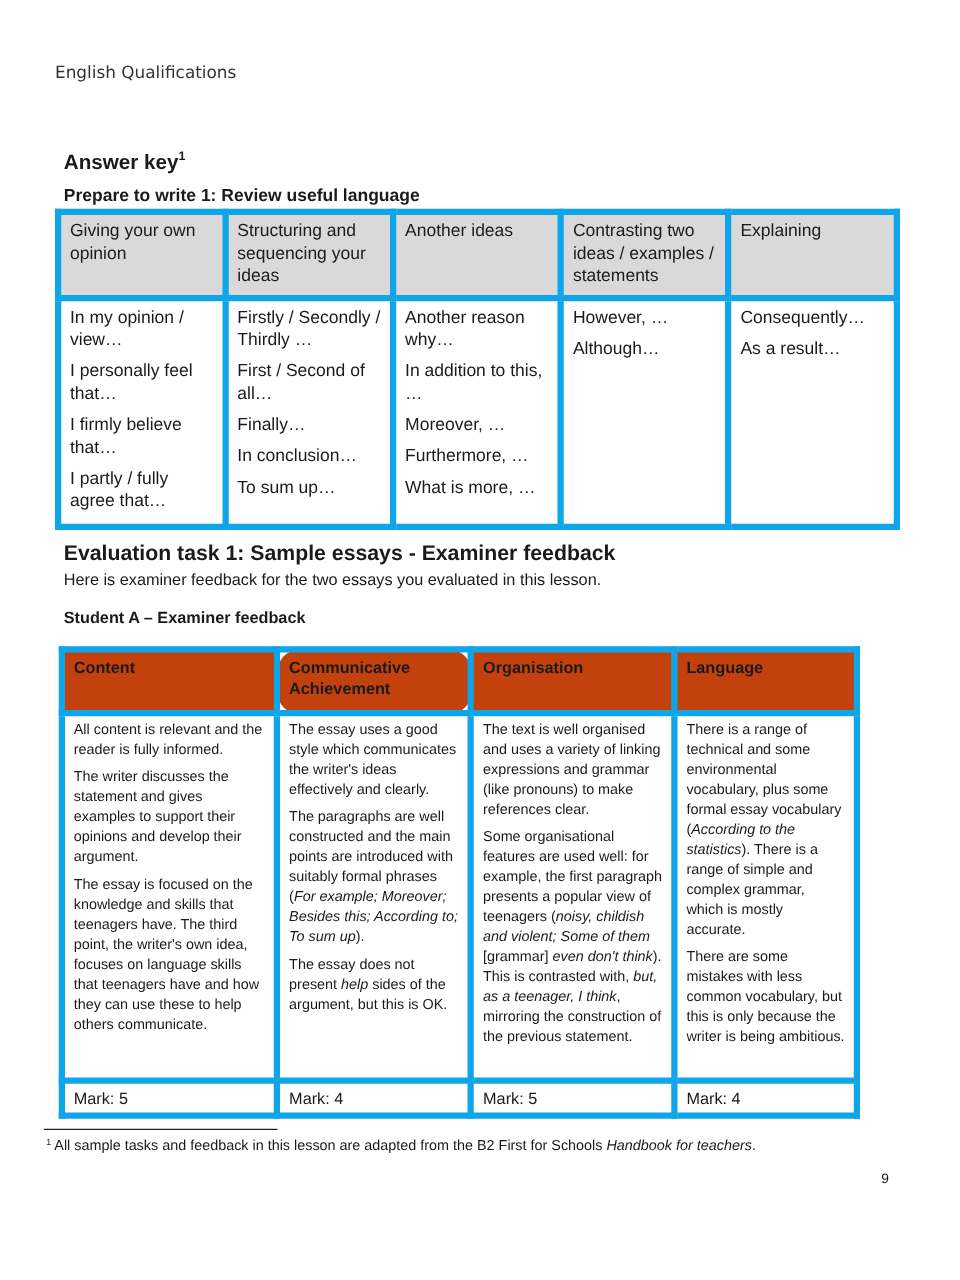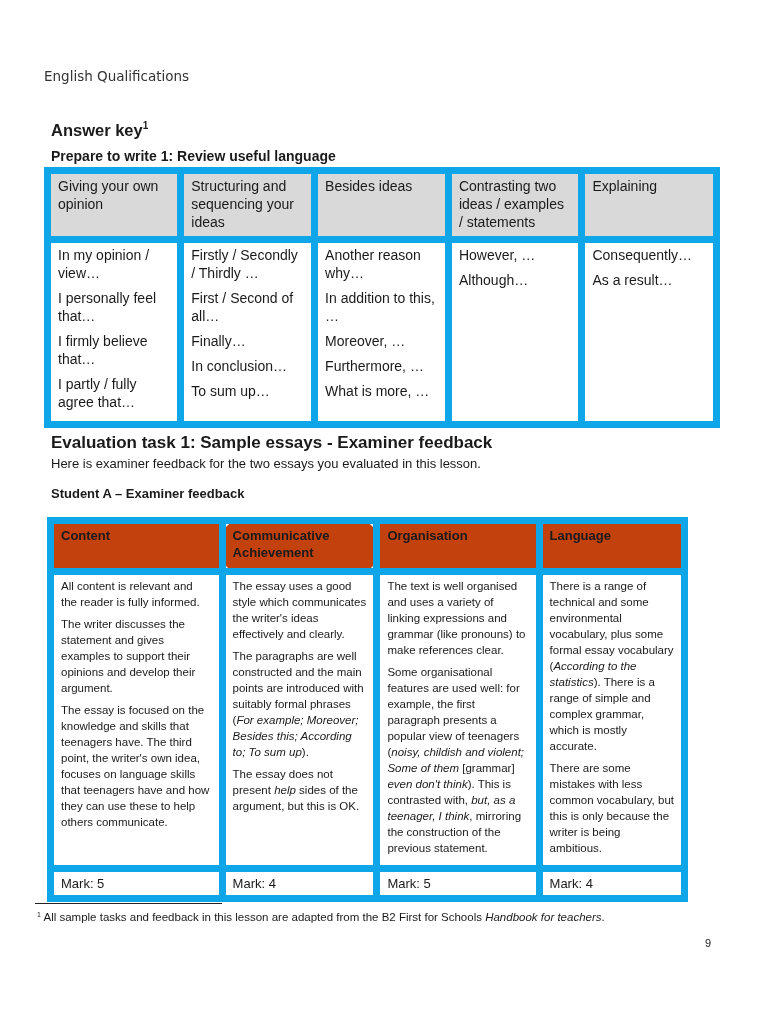--- a/index.html
+++ b/index.html
@@ -6,28 +6,28 @@
   html, body { width: 768px; height: 1024px; background: #ffffff; overflow: hidden; }
   body { font-family: "Liberation Sans", sans-serif; color: #1a1a1a; position: relative; }
 
   .logo { position: absolute; left: 36px; top: 43px; }
   .logo-banner {
     position: relative; width: 186px; height: 42px; background: #f05a28;
     clip-path: polygon(0 0, 88% 0, 100% 50%, 88% 100%, 0 100%);
     color: #fff; font-family: "DejaVu Sans", sans-serif; font-size: 28px;
     line-height: 42px; padding-left: 8px; letter-spacing: -0.5px;
   }
-  .logo-sub { font-family: "DejaVu Sans", sans-serif; font-size: 13.5px; color: #333; margin-top: 25px; padding-left: 8px; }
+  .logo-sub { font-family: "DejaVu Sans", sans-serif; font-size: 13.5px; color: #333; margin-top: 7px; padding-left: 8px; }
 
   .h-answer { position: absolute; left: 51px; top: 120px; font-size: 16.5px; font-weight: bold; }
   .h-answer sup { font-size: 10px; vertical-align: 7px; }
   .h-prepare { position: absolute; left: 51px; top: 148px; font-size: 14px; font-weight: bold; }
 
   table { border-collapse: collapse; position: absolute; }
-  td, th { border: 7px solid #0ea5e9; vertical-align: top; text-align: left; }
+  td, th { border: 5px solid #0ea5e9; vertical-align: top; text-align: left; }
 
   .t1 { left: 44px; top: 167px; width: 676px; }
   .t1 th { background: #d9d9d9; font-weight: normal; font-size: 14px; line-height: 18px; padding: 3px 7px 3px 7px; height: 69px; width: 135px; }
   .t1 td { font-size: 14px; line-height: 18px; padding: 3px 7px; height: 177px; }
   .t1 td p { margin-bottom: 7px; }
 
   .h-eval { position: absolute; left: 51px; top: 433px; font-size: 17px; font-weight: bold; }
   .intro { position: absolute; left: 51px; top: 456px; font-size: 13px; }
   .h-student { position: absolute; left: 51px; top: 486px; font-size: 13px; font-weight: bold; }
 
@@ -52,21 +52,21 @@
 </div>
 
 <div class="h-answer"><span>Answer key</span><sup>1</sup></div>
 <div class="h-prepare">Prepare to write 1: Review useful language</div>
 
 <table class="t1">
   <tbody>
       <tr>
     <th>Giving your own opinion</th>
     <th>Structuring and sequencing your ideas</th>
-    <th>Besides ideas</th>
+    <th>Another ideas</th>
     <th>Contrasting two ideas / examples / statements</th>
     <th>Explaining</th>
   </tr>
   <tr>
     <td>
       <p>In my opinion / view…</p>
       <p>I personally feel that…</p>
       <p>I firmly believe that…</p>
       <p>I partly / fully agree that…</p>
     </td>

